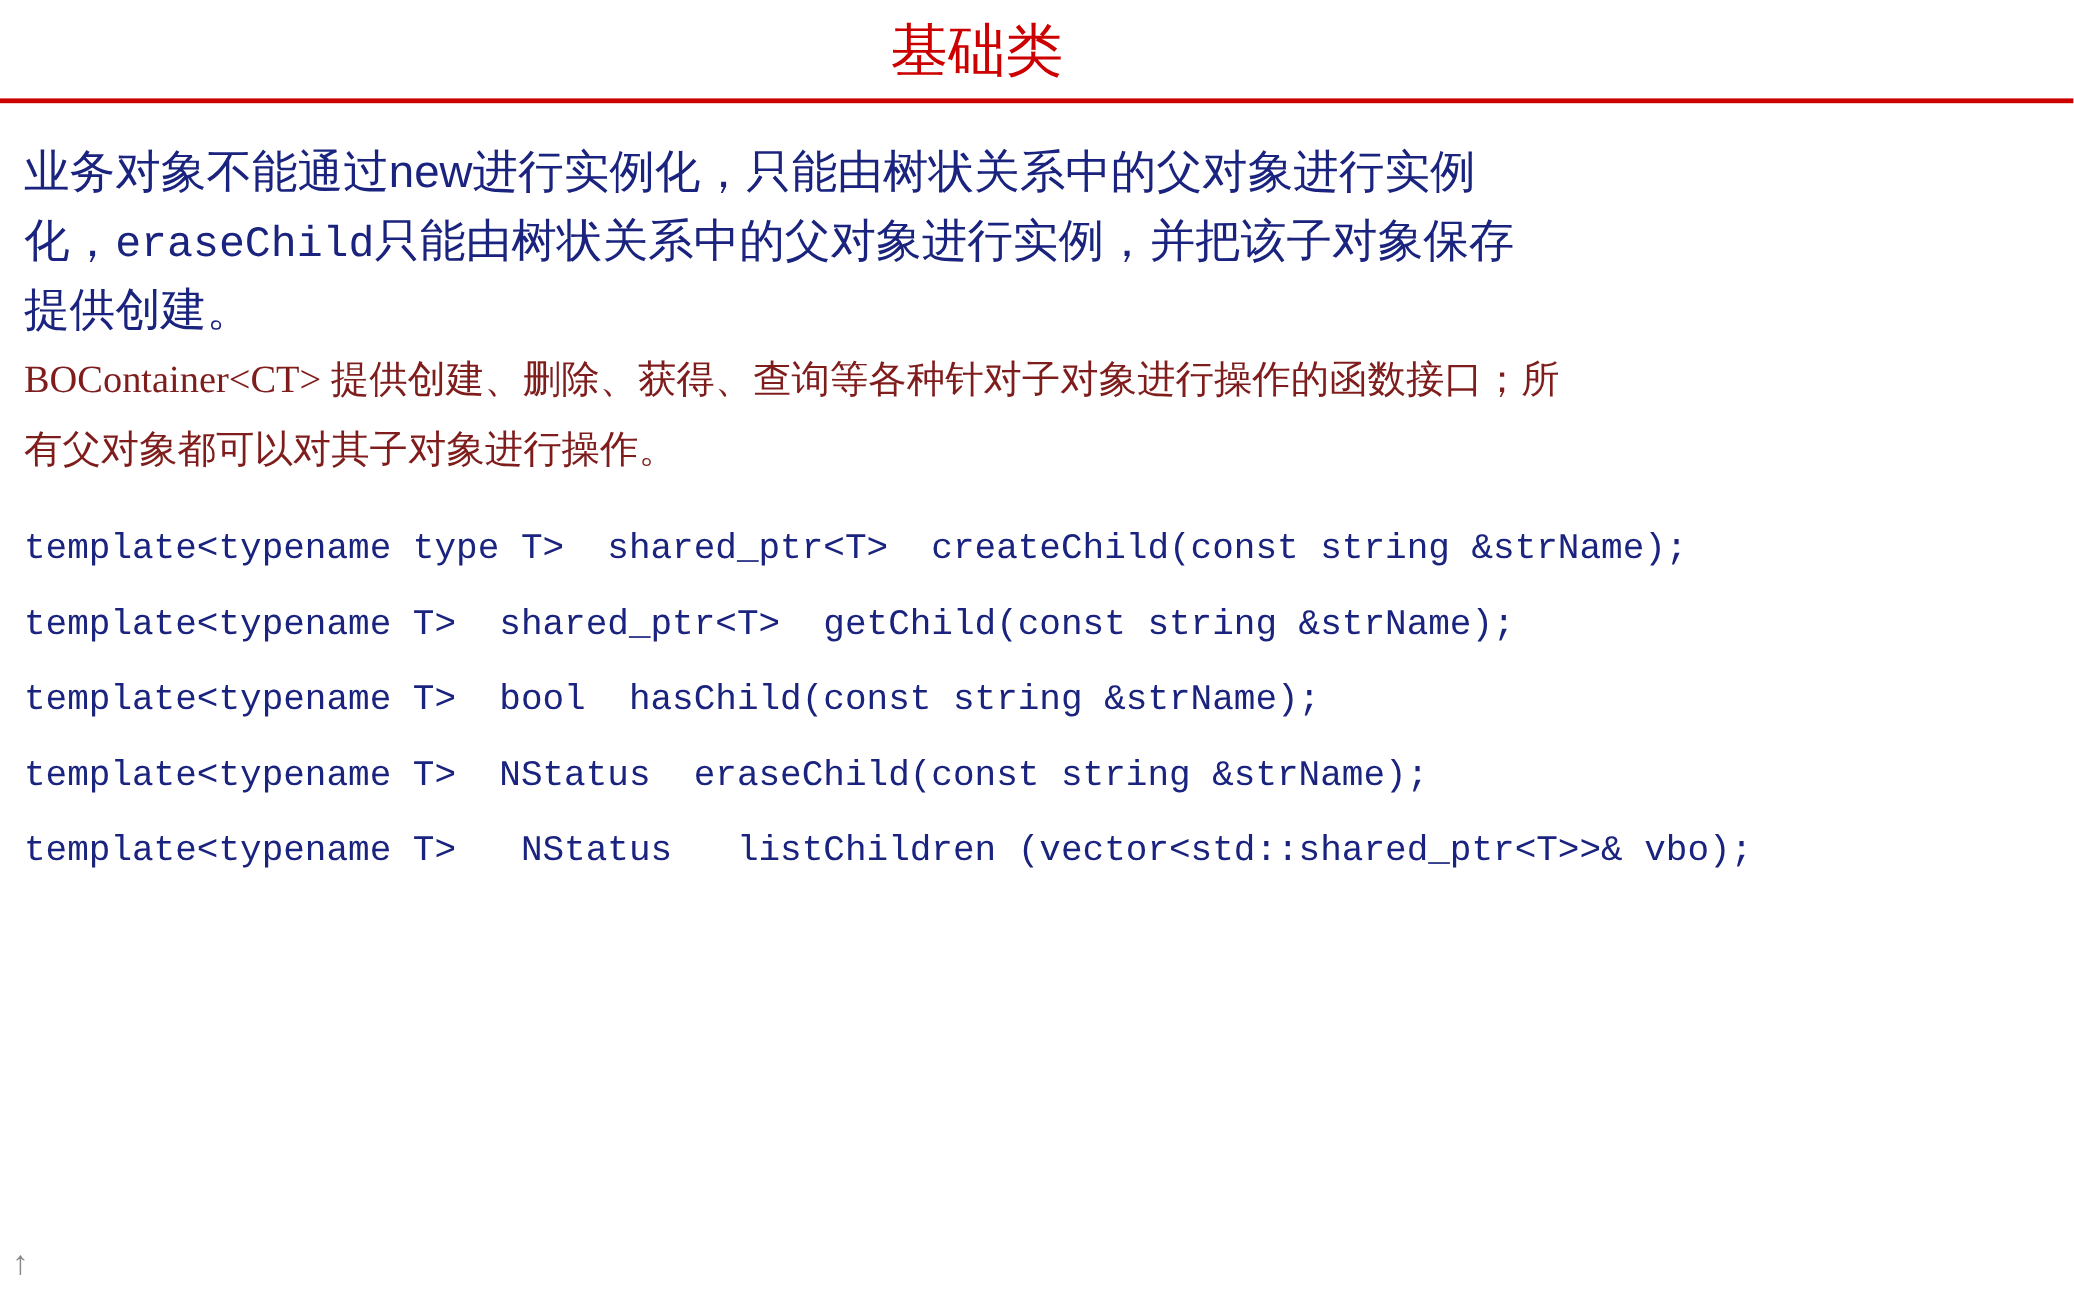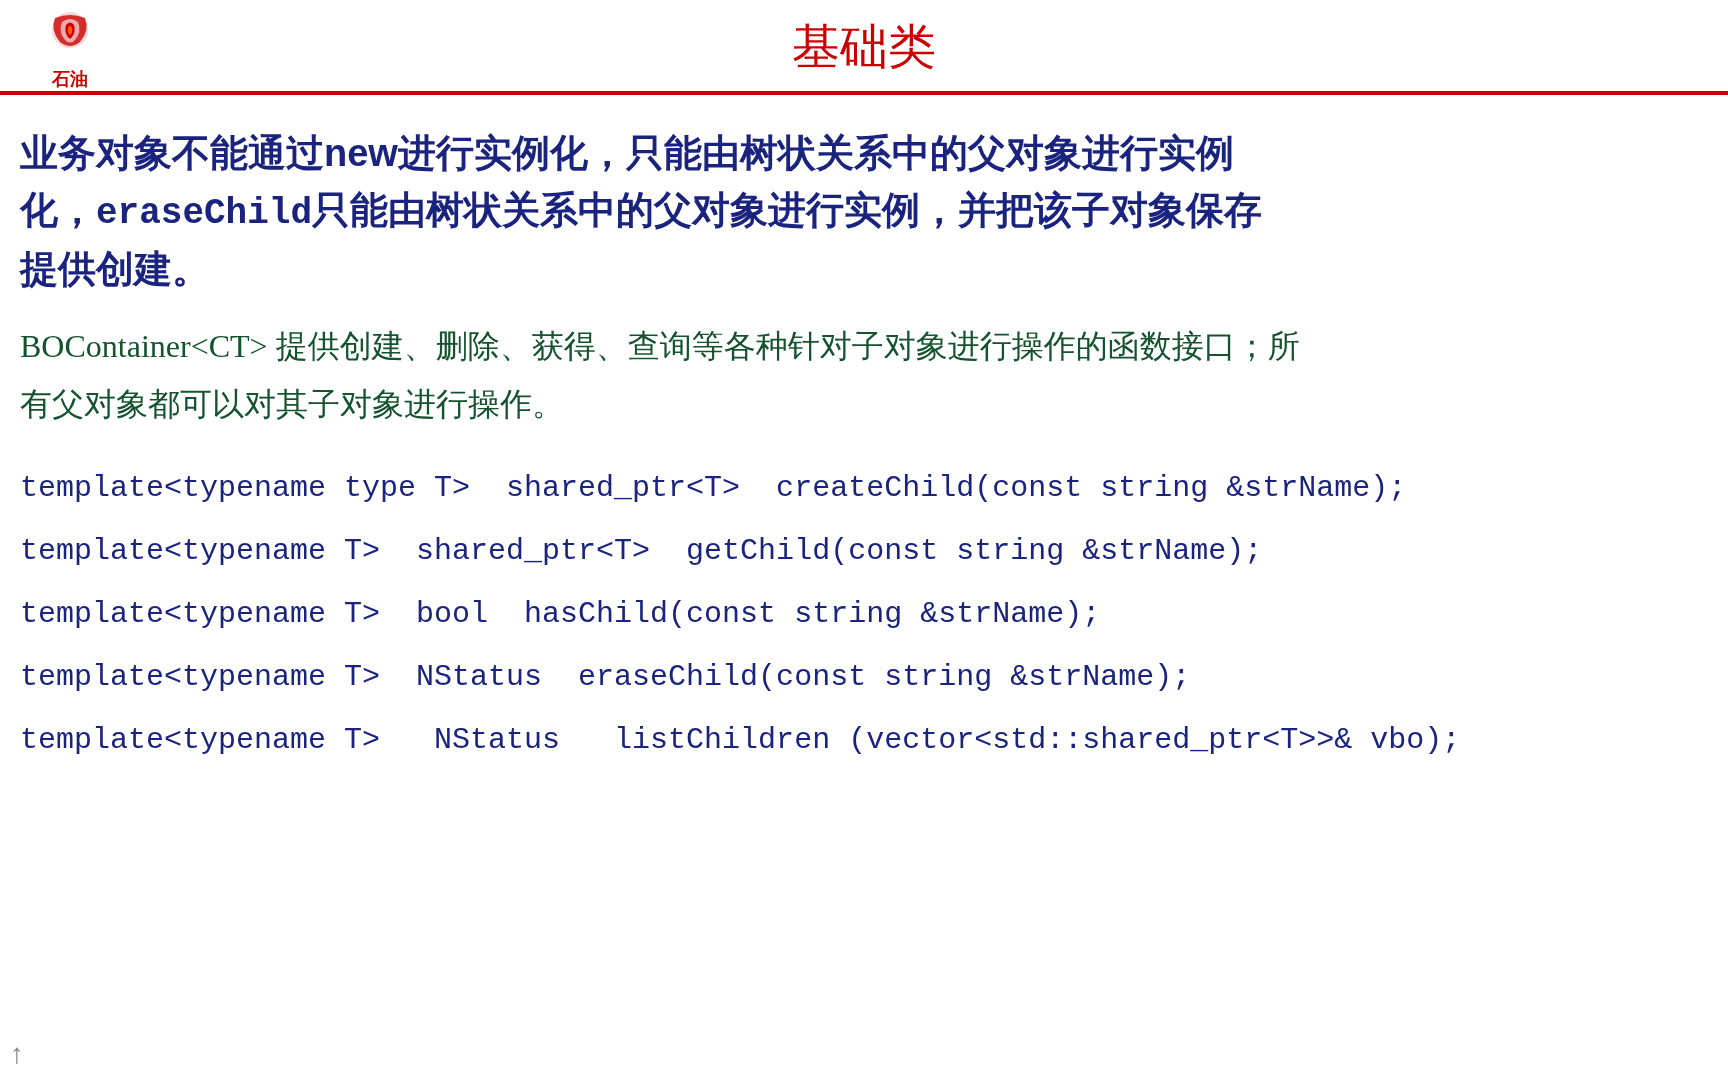--- a/index.html
+++ b/index.html
@@ -57,35 +57,34 @@
       background: #cc0000;
       margin: 0 0 0 0;
     }
 
     .content {
       padding: 30px 40px 30px 20px;
     }
 
     .intro-bold {
       font-size: 38px;
-      font-weight: bold;
+      font-weight: normal;
       color: #1a237e;
       line-height: 1.5;
-      margin-bottom: 20px;
       font-family: "SimHei", "黑体", "Microsoft YaHei", sans-serif;
     }
 
     .intro-bold .monospace-inline {
       font-family: "Courier New", Courier, monospace;
       font-size: 36px;
     }
 
     .intro-normal {
       font-size: 32px;
-      color: #14532d;
+      color: #7f1d1d;
       line-height: 1.8;
       margin-bottom: 24px;
       font-family: "SimSun", "宋体", serif;
     }
 
     .code-block {
       font-family: "Courier New", Courier, monospace;
       font-size: 30px;
       color: #1a237e;
       line-height: 2.1;
@@ -102,34 +101,20 @@
       bottom: 10px;
       left: 10px;
       font-size: 28px;
       color: #888;
     }
   </style>
 </head>
 <body>
 
 <div class="header">
-  <div class="logo-area">
-
-    <svg class="logo-icon" viewBox="0 0 60 55" xmlns="http://www.w3.org/2000/svg">
-
-      <ellipse cx="30" cy="20" rx="18" ry="18" fill="#cc0000" opacity="0.15"></ellipse>
-
-      <path d="M15,8 Q30,2 45,8 Q50,20 40,32 Q30,40 20,32 Q10,20 15,8 Z" fill="#cc0000" opacity="0.8"></path>
-      <path d="M22,12 Q30,6 38,12 Q42,22 35,30 Q30,35 25,30 Q18,22 22,12 Z" fill="#ffffff" opacity="0.6"></path>
-      <path d="M26,15 Q30,10 34,15 Q36,22 32,27 Q30,30 28,27 Q24,22 26,15 Z" fill="#cc0000"></path>
-
-      <path d="M28,18 Q30,13 32,18 Q33,23 30,25 Q27,23 28,18 Z" fill="#ff6600" opacity="0.9"></path>
-    </svg>
-    <span class="logo-text">石油</span>
-  </div>
   <div class="header-title">基础类</div>
 
   <div style="width:100px;"></div>
 </div>
 
 <div class="header-divider"></div>
 
 <div class="content">
 
   <div class="intro-bold">

